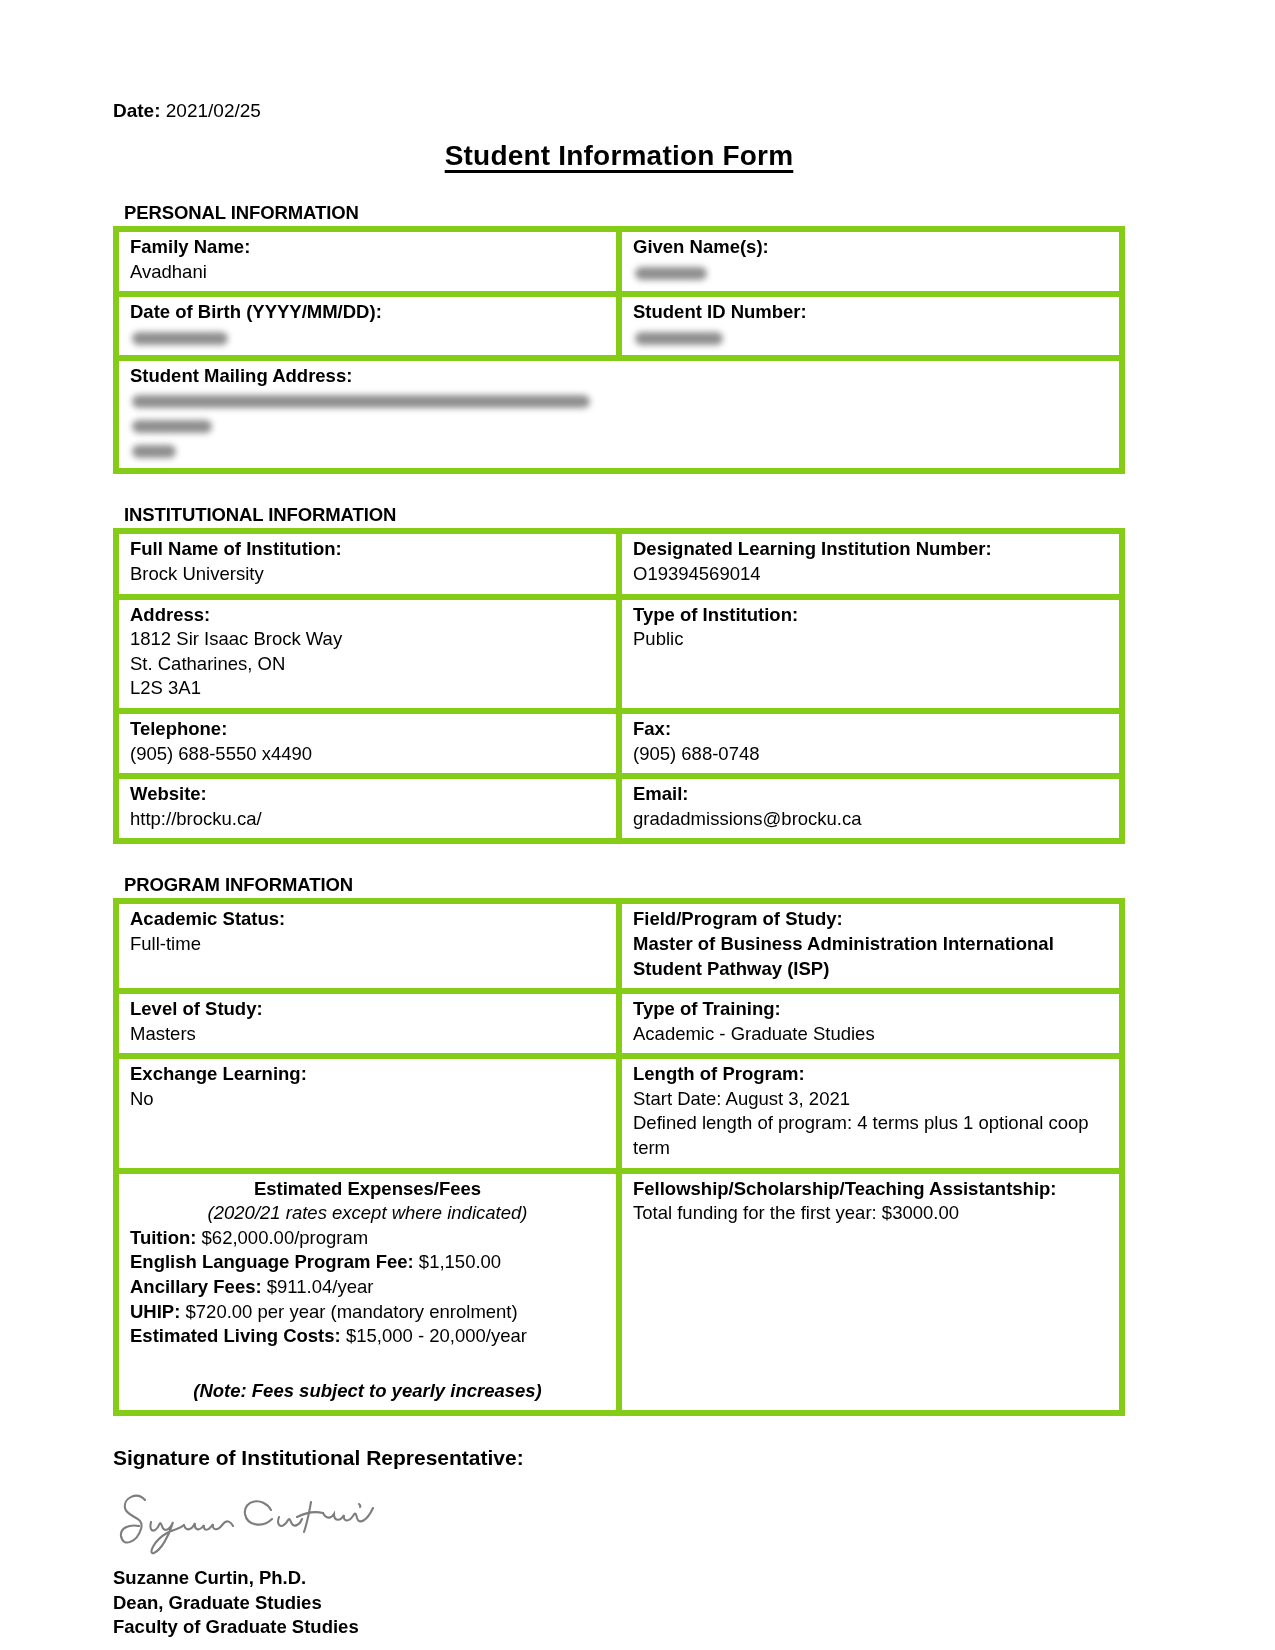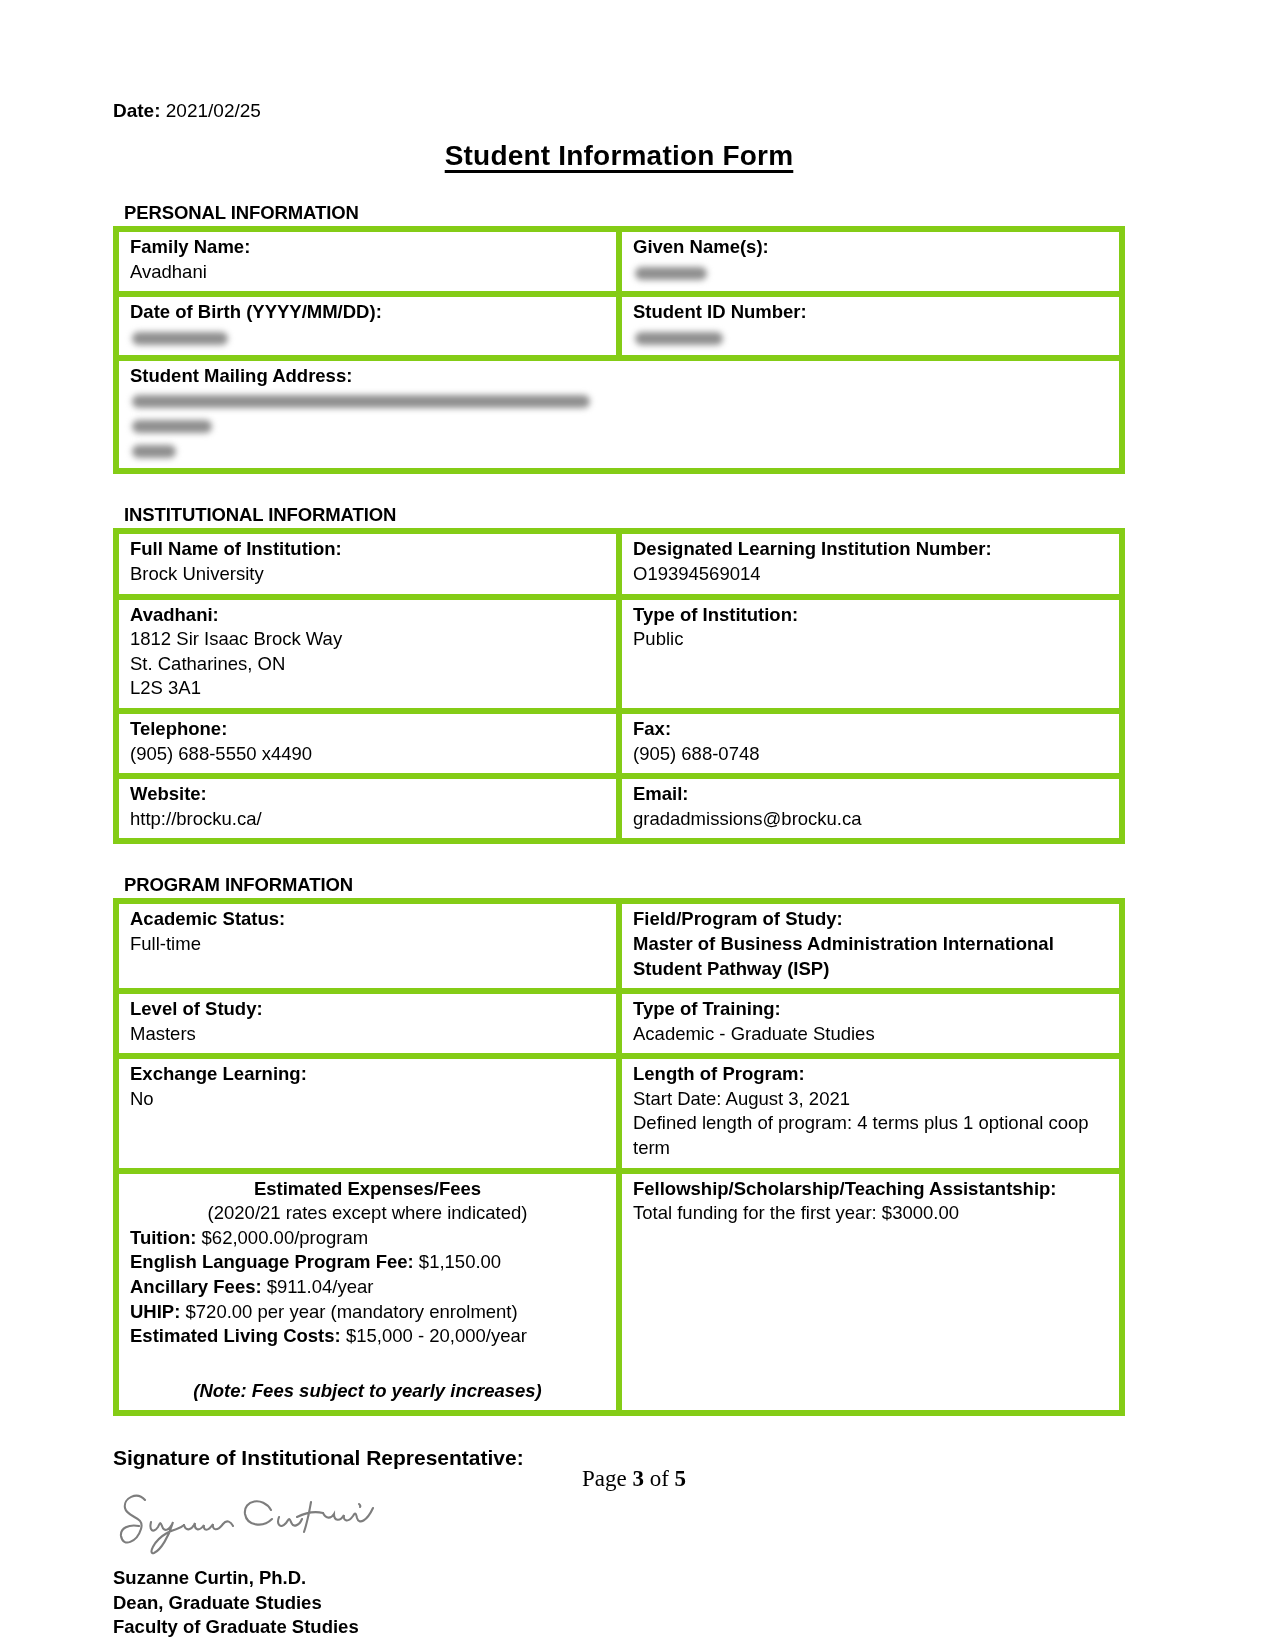--- a/index.html
+++ b/index.html
@@ -64,21 +64,21 @@
     margin: 7px 0 3px 2px;
   }
   .r-given { width: 72px; }
   .r-dob { width: 96px; }
   .r-sid { width: 88px; }
   .r-addr1 { width: 458px; }
   .r-addr2 { width: 80px; margin-top: 12px; }
   .r-addr3 { width: 44px; margin-top: 12px; }
 
   .center { text-align: center; }
-  .fees-subtitle { font-weight: normal; }
+  .fees-subtitle { font-style: italic; font-weight: normal; }
   .fees-note { font-style: italic; font-weight: bold; margin-top: 30px; }
   .fees-cell { padding-bottom: 10px; }
 
   .sig-section { margin-top: 30px; }
   .sig-label { font-size: 21px; font-weight: bold; }
   .sig-image { margin-top: 16px; margin-left: 2px; }
   .sig-names { margin-top: 6px; font-size: 18.5px; font-weight: bold; line-height: 1.32; }
 
   .footer {
     position: absolute;
@@ -149,21 +149,21 @@
             <div class="lbl">Full Name of Institution:</div>
             <div class="val">Brock University</div>
           </td>
           <td>
             <div class="lbl">Designated Learning Institution Number:</div>
             <div class="val">O19394569014</div>
           </td>
         </tr>
         <tr>
           <td>
-            <div class="lbl">Avadhani:</div>
+            <div class="lbl">Address:</div>
             <div class="val">1812 Sir Isaac Brock Way</div>
             <div class="val">St. Catharines, ON</div>
             <div class="val">L2S 3A1</div>
           </td>
           <td>
             <div class="lbl">Type of Institution:</div>
             <div class="val">Public</div>
           </td>
         </tr>
         <tr>
@@ -278,19 +278,13 @@
       </div>
       <div class="sig-names">
         <div>Suzanne Curtin, Ph.D.</div>
         <div>Dean, Graduate Studies</div>
         <div>Faculty of Graduate Studies</div>
       </div>
     </div>
 
   </div>
 
-  <div class="footer">
-    <span>Page</span>
-    <b>3</b>
-    <span>of</span>
-    <b>5</b>
-  </div>
 </div>
 
 </body></html>

